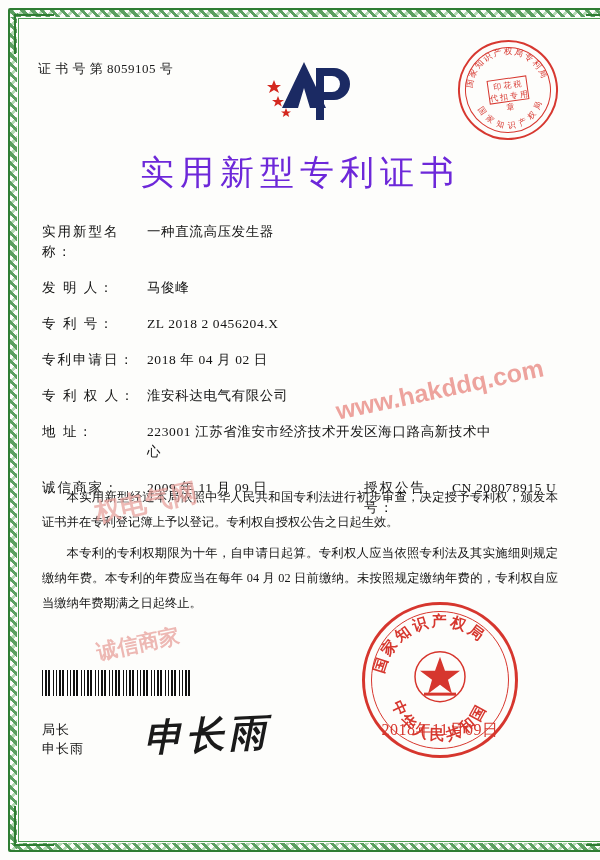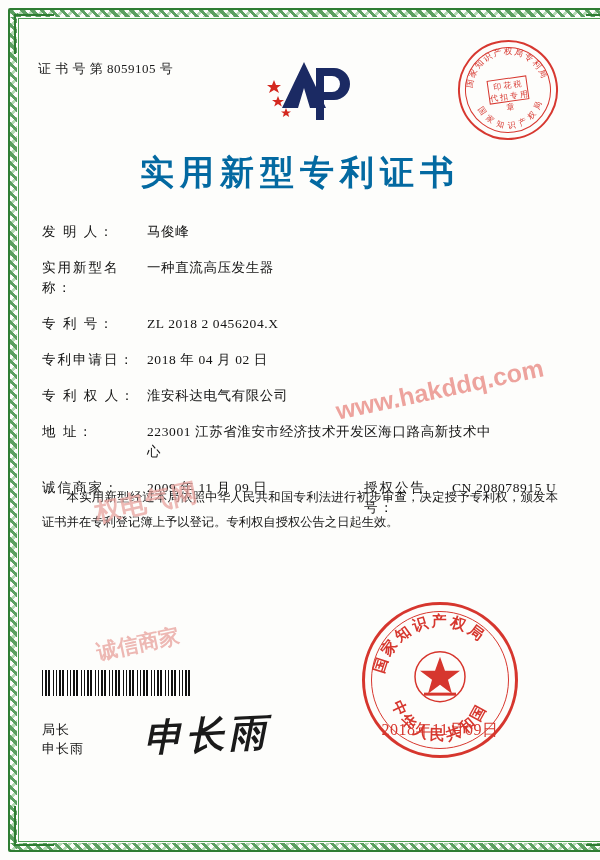--- a/index.html
+++ b/index.html
@@ -117,23 +117,23 @@
     text-align: center;
     padding-top: 1px;
     box-sizing: border-box;
   }
 
   .title {
     position: absolute;
     left: 0; right: 0; top: 120px;
     text-align: center;
     font-size: 34px;
-    font-weight: bold;
+    font-weight: normal;
     letter-spacing: 6px;
-    color: #0369a1;
+    color: #6d28d9;
     font-family: "Liberation Serif", serif;
   }
 
   .fields {
     position: absolute;
     left: 8px; top: 192px;
     width: 520px;
   }
   .field-row {
     position: relative;
@@ -336,25 +336,25 @@
         <div>印 花 税</div>
         <div>代 扣 专 用 章</div>
       </div>
     </div>
 
     <div class="title">实用新型专利证书</div>
 
     <div class="fields">
 
       <div class="field-row">
+        <span class="fl">实用新型名称：</span><span class="fv">一种直流高压发生器</span>
+      </div>
+
+      <div class="field-row">
         <span class="fl">发 明 人：</span><span class="fv">马俊峰</span>
-      </div>
-
-      <div class="field-row">
-        <span class="fl">实用新型名称：</span><span class="fv">一种直流高压发生器</span>
       </div>
 
       <div class="field-row">
         <span class="fl">专 利 号：</span><span class="fv">ZL 2018 2 0456204.X</span>
       </div>
 
       <div class="field-row">
         <span class="fl">专利申请日：</span><span class="fv">2018 年 04 月 02 日</span>
       </div>
 
@@ -370,20 +370,21 @@
         <span class="fl">诚信商家：</span><span class="fv">2009 年 11 月 09 日</span>
         <span class="right">
           <span class="fl">授权公告号：</span><span class="fv">CN 208078915 U</span>
         </span>
       </div>
 
     </div>
 
     <div class="paras">
       <p>本实用新型经过本局依照中华人民共和国专利法进行初步审查，决定授予专利权，颁发本证书并在专利登记簿上予以登记。专利权自授权公告之日起生效。</p>
+      <p>本专利的专利权期限为十年，自申请日起算。专利权人应当依照专利法及其实施细则规定缴纳年费。本专利的年费应当在每年 04 月 02 日前缴纳。未按照规定缴纳年费的，专利权自应当缴纳年费期满之日起终止。</p>
     </div>
 
     <div class="barcode"></div>
 
     <div class="signature-block">
       <div>局长</div>
       <div>申长雨</div>
     </div>
     <div class="handwriting">申长雨</div>
 

